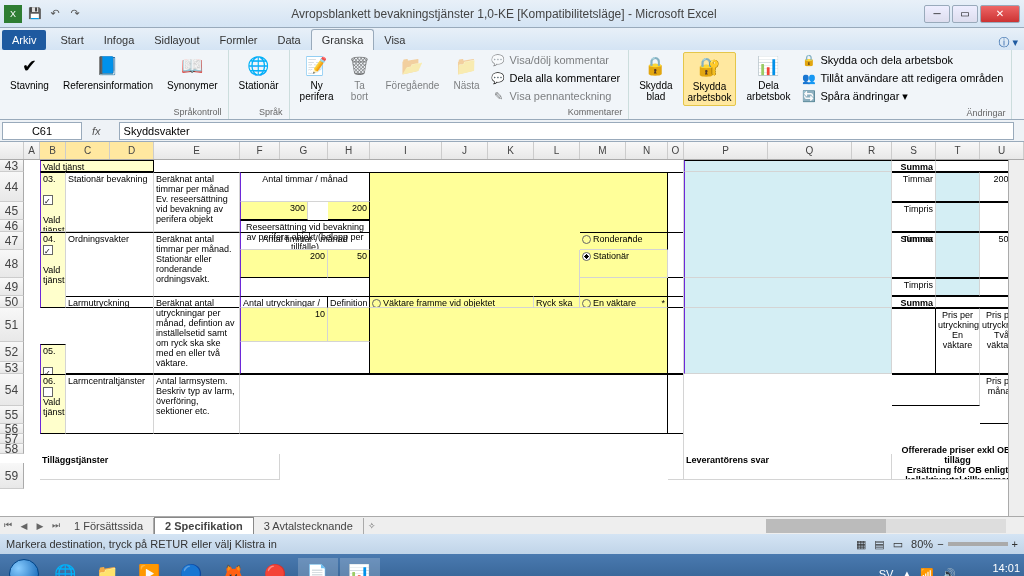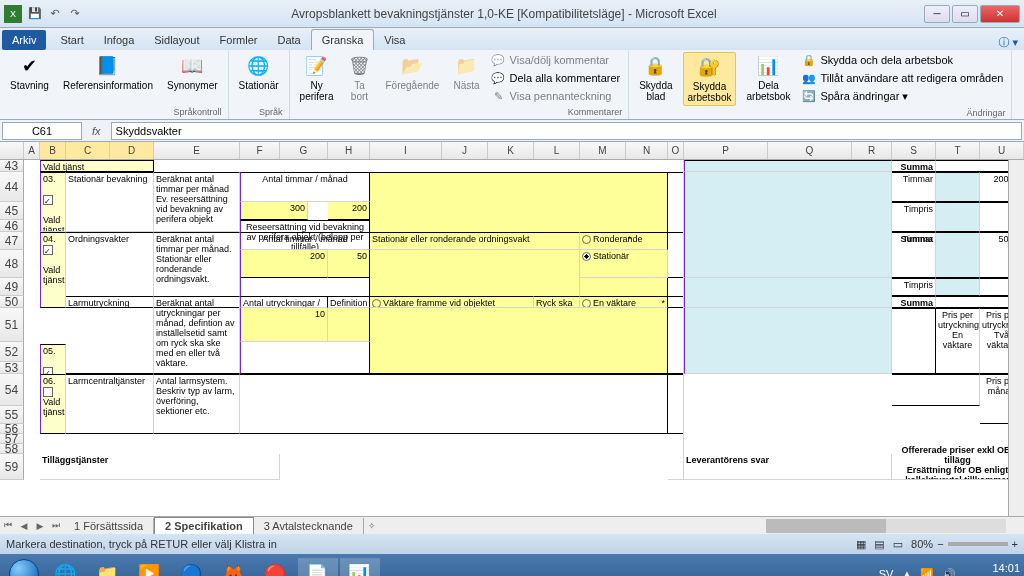--- a/index.html
+++ b/index.html
@@ -23,21 +23,21 @@
 .big-btn .ico{width:24px;height:24px;display:flex;align-items:center;justify-content:center;font-size:18px}
 .big-btn .lbl{font-size:10px;text-align:center;line-height:11px}
 .small-list{display:flex;flex-direction:column;gap:2px}
 .small-btn{display:flex;align-items:center;gap:4px;font-size:10px;cursor:pointer;padding:1px 2px}
 .small-btn .sico{width:14px;height:14px;display:flex;align-items:center;justify-content:center}
 .group-label{font-size:9px;text-align:right;color:#666;padding-top:2px}
 .highlight{background:#ffe8a0;border:1px solid #e4c64a;border-radius:2px}
 .formula-bar{height:22px;background:#eef2f6;border-bottom:1px solid #9ab;display:flex;align-items:center}
 .name-box{width:80px;border:1px solid #9ab;margin:2px;padding:2px 4px;background:#fff;text-align:center}
 .fx{padding:0 8px;font-style:italic;color:#555}
-.fx-input{flex:1;border:1px solid #9ab;margin:2px;padding:2px 4px;background:#fff}
+.fx-input{flex:1;border:1px solid #9ab;margin:10px;padding:2px 4px;background:#fff}
 .sheet{position:relative;height:374px;overflow:hidden;background:#fff}
 .col-headers{display:flex;height:18px;background:linear-gradient(#f8f8f8,#e8e8e8);border-bottom:1px solid #aaa}
 .ch{border-right:1px solid #ccc;display:flex;align-items:center;justify-content:center;font-size:10px;color:#444}
 .ch.sel{background:#ffe8a0}
 .row-area{position:absolute;left:0;top:18px;bottom:0;right:0;overflow:hidden}
 .rh{width:24px;border-right:1px solid #aaa;border-bottom:1px solid #ccc;background:linear-gradient(#f8f8f8,#e8e8e8);display:flex;align-items:center;justify-content:center;font-size:12px;color:#444;position:absolute;left:0}
 .grid{position:absolute;left:24px;top:0;right:0;bottom:0}
 .cell{position:absolute;border-right:1px solid #d4d4d4;border-bottom:1px solid #d4d4d4;font-size:9px;padding:1px 2px;overflow:hidden}
 .yel{background:#ffffcc}
 .dyel{background:#ffff99}
@@ -245,21 +245,21 @@
         <div class="rh" style="top:118px;height:18px">49</div>
         <div class="rh" style="top:136px;height:12px">50</div>
         <div class="rh" style="top:148px;height:34px">51</div>
         <div class="rh" style="top:182px;height:20px">52</div>
         <div class="rh" style="top:202px;height:12px">53</div>
         <div class="rh" style="top:214px;height:32px">54</div>
         <div class="rh" style="top:246px;height:18px">55</div>
         <div class="rh" style="top:264px;height:10px">56</div>
         <div class="rh" style="top:274px;height:10px">57</div>
         <div class="rh" style="top:284px;height:10px">58</div>
-        <div class="rh" style="top:294px;height:26px">59</div>
+        <div class="rh" style="top:303px;height:26px">59</div>
       </div>
   <div class="grid" id="grid">
         <div class="cell yel bl bt br bb" style="left: 16px; top: 0px; width: 114px; height: 12px;">Vald tjänst</div>
         <div class="cell yel bl bt" style="left: 16px; top: 12px; width: 26px; height: 60px;">03.<br><br><span class="chk on"></span><br><br>Vald tjänst</div>
         <div class="cell bt" style="left: 42px; top: 12px; width: 88px; height: 60px;">Stationär bevakning</div>
         <div class="cell bt" style="left: 130px; top: 12px; width: 86px; height: 60px;">Beräknat antal timmar per månad<br>Ev. reseersättning vid bevakning av perifera objekt</div>
         <div class="cell bl bt br center" style="left: 216px; top: 12px; width: 130px; height: 30px;">Antal timmar / månad</div>
         <div class="cell dyel bl right bb" style="left: 216px; top: 42px; width: 68px; height: 18px;">300</div>
         <div class="cell dyel br right bb" style="left: 304px; top: 42px; width: 42px; height: 18px;">200</div>
         <div class="cell bl bt br center" style="left: 216px; top: 60px; width: 130px; height: 30px;">Reseersättning vid bevakning av perifera objekt (belopp per tillfälle)</div>
@@ -279,21 +279,20 @@
         <div class="cell bt bb" style="left: 956px; top: 42px; width: 44px; height: 30px;"></div>
         <div class="cell bold right bt bb" style="left: 868px; top: 72px; width: 44px; height: 46px;">Summa</div>
         <div class="cell bt bb" style="left: 912px; top: 72px; width: 88px; height: 46px;"></div>
         <div class="cell yel bl bt bb" style="left: 16px; top: 72px; width: 26px; height: 76px;">04.<br><span class="chk on"></span><br><br>Vald tjänst</div>
         <div class="cell bt bb" style="left: 42px; top: 72px; width: 88px; height: 76px;">Ordningsvakter</div>
         <div class="cell bt bb" style="left: 130px; top: 72px; width: 86px; height: 76px;">Beräknat antal timmar per månad.<br>Stationär eller ronderande ordningsvakt.</div>
         <div class="cell bl bt br center" style="left: 216px; top: 72px; width: 130px; height: 18px;">Antal timmar / månad</div>
         <div class="cell dyel bl right bb" style="left: 216px; top: 90px; width: 88px; height: 28px;">200</div>
         <div class="cell dyel br right bb" style="left: 304px; top: 90px; width: 42px; height: 28px;">50</div>
         <div class="cell bl bb br" style="left: 216px; top: 118px; width: 130px; height: 30px;"></div>
-        <div class="cell bt" style="left: 346px; top: 72px; width: 210px; height: 18px;">Stationär eller ronderande ordningsvakt</div>
         <div class="cell bt" style="left: 556px; top: 72px; width: 88px; height: 18px;"><span class="radio"></span>Ronderande</div>
         <div class="cell " style="left: 556px; top: 90px; width: 88px; height: 28px;"><span class="radio on"></span>Stationär</div>
         <div class="cell dyel bb" style="left: 346px; top: 90px; width: 210px; height: 58px;"></div>
         <div class="cell dyel bb br" style="left: 556px; top: 118px; width: 88px; height: 30px;"></div>
         <div class="cell bt br" style="left: 602px; top: 72px; width: 42px; height: 18px;">*</div>
         <div class="cell bt bb" style="left: 644px; top: 72px; width: 16px; height: 76px;"></div>
         <div class="cell lblue bl" style="left: 660px; top: 118px; width: 208px; height: 30px;"></div>
         <div class="cell right bt bb" style="left: 868px; top: 72px; width: 44px; height: 46px;">Timmar</div>
         <div class="cell lblue bt bb" style="left: 912px; top: 72px; width: 44px; height: 46px;"></div>
         <div class="cell right bt bb" style="left: 956px; top: 72px; width: 44px; height: 46px;">50,00</div>

